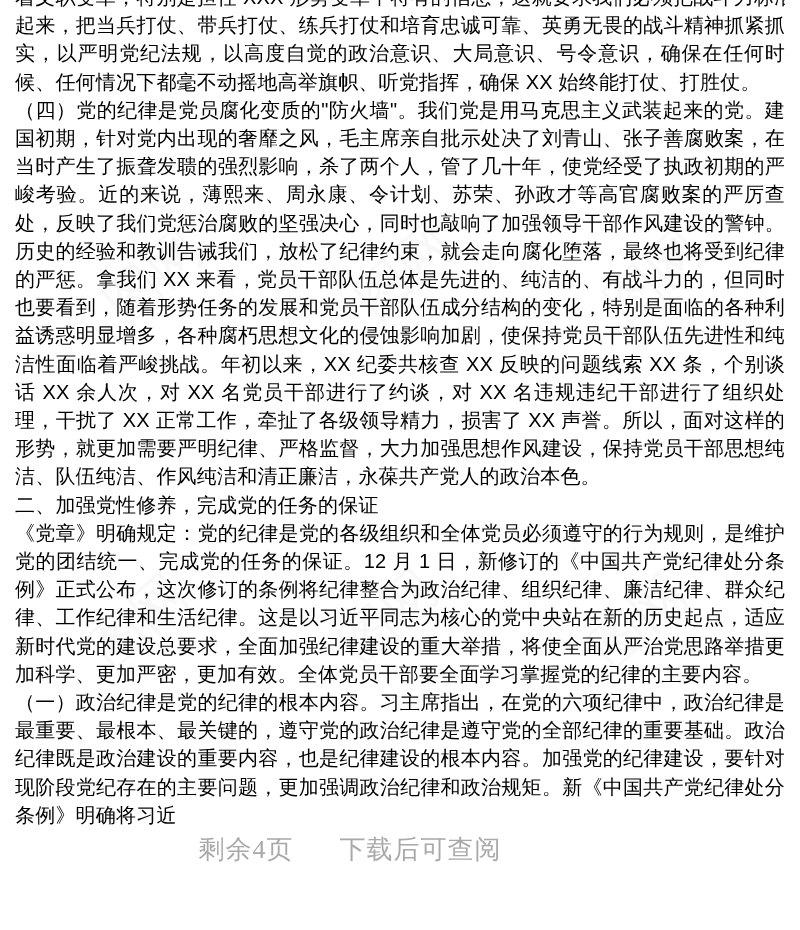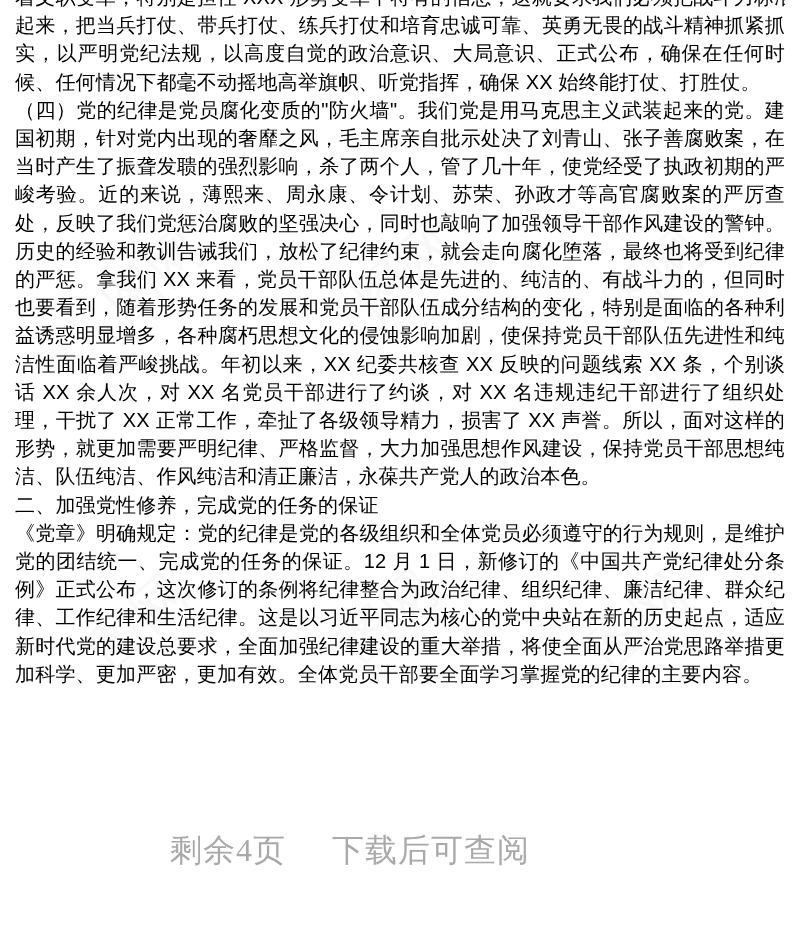--- a/index.html
+++ b/index.html
@@ -40,21 +40,21 @@
     white-space: nowrap;
     overflow: hidden;
   }
   .page-footer {
     position: absolute;
     top: 828px;
     left: 0;
     width: 700px;
     text-align: center;
     font-family: "Liberation Serif", serif;
-    font-size: 32px;
+    font-size: 26px;
     line-height: 44px;
     color: #a9a9a9;
     letter-spacing: 1px;
   }
   .page-footer .gap {
     display: inline-block;
     width: 46px;
   }
   .wm-layer {
     position: absolute;
@@ -83,23 +83,24 @@
       <span style="left: 100px; top: 240px;">图网</span>
       <span style="left: 350px; top: 235px;">图网</span>
       <span style="left: 600px; top: 240px;">图网</span>
       <span style="left: 85px; top: 585px;">图网</span>
       <span style="left: 335px; top: 580px;">图网</span>
       <span style="left: 585px; top: 585px;">图网</span>
     </div>
 
   <div class="doc-text">
     <p class="clipped">着文职变革，特别是担任 XXX 形势变革中特有的信息，这就要求我们必须把战斗力标准立</p>
-    <p>起来，把当兵打仗、带兵打仗、练兵打仗和培育忠诚可靠、英勇无畏的战斗精神抓紧抓实，以严明党纪法规，以高度自觉的政治意识、大局意识、正式公布，确保在任何时候、任何情况下都毫不动摇地高举旗帜、听党指挥，确保 XX 始终能打仗、打胜仗。</p>
+    <p>起来，把当兵打仗、带兵打仗、练兵打仗和培育忠诚可靠、英勇无畏的战斗精神抓紧抓实，以严明党纪法规，以高度自觉的政治意识、大局意识、号令意识，确保在任何时候、任何情况下都毫不动摇地高举旗帜、听党指挥，确保 XX 始终能打仗、打胜仗。</p>
     <p>（四）党的纪律是党员腐化变质的"防火墙"。我们党是用马克思主义武装起来的党。建国初期，针对党内出现的奢靡之风，毛主席亲自批示处决了刘青山、张子善腐败案，在当时产生了振聋发聩的强烈影响，杀了两个人，管了几十年，使党经受了执政初期的严峻考验。近的来说，薄熙来、周永康、令计划、苏荣、孙政才等高官腐败案的严厉查处，反映了我们党惩治腐败的坚强决心，同时也敲响了加强领导干部作风建设的警钟。历史的经验和教训告诫我们，放松了纪律约束，就会走向腐化堕落，最终也将受到纪律的严惩。拿我们 XX 来看，党员干部队伍总体是先进的、纯洁的、有战斗力的，但同时也要看到，随着形势任务的发展和党员干部队伍成分结构的变化，特别是面临的各种利益诱惑明显增多，各种腐朽思想文化的侵蚀影响加剧，使保持党员干部队伍先进性和纯洁性面临着严峻挑战。年初以来，XX 纪委共核查 XX 反映的问题线索 XX 条，个别谈话 XX 余人次，对 XX 名党员干部进行了约谈，对 XX 名违规违纪干部进行了组织处理，干扰了 XX 正常工作，牵扯了各级领导精力，损害了 XX 声誉。所以，面对这样的形势，就更加需要严明纪律、严格监督，大力加强思想作风建设，保持党员干部思想纯洁、队伍纯洁、作风纯洁和清正廉洁，永葆共产党人的政治本色。</p>
     <p>二、加强党性修养，完成党的任务的保证</p>
     <p>《党章》明确规定：党的纪律是党的各级组织和全体党员必须遵守的行为规则，是维护党的团结统一、完成党的任务的保证。12 月 1 日，新修订的《中国共产党纪律处分条例》正式公布，这次修订的条例将纪律整合为政治纪律、组织纪律、廉洁纪律、群众纪律、工作纪律和生活纪律。这是以习近平同志为核心的党中央站在新的历史起点，适应新时代党的建设总要求，全面加强纪律建设的重大举措，将使全面从严治党思路举措更加科学、更加严密，更加有效。全体党员干部要全面学习掌握党的纪律的主要内容。</p>
+    <p>（一）政治纪律是党的纪律的根本内容。习主席指出，在党的六项纪律中，政治纪律是最重要、最根本、最关键的，遵守党的政治纪律是遵守党的全部纪律的重要基础。政治纪律既是政治建设的重要内容，也是纪律建设的根本内容。加强党的纪律建设，要针对现阶段党纪存在的主要问题，更加强调政治纪律和政治规矩。新《中国共产党纪律处分条例》明确将习近</p>
   </div>
 
   <div class="page-footer">
     <span>剩余4页</span><span class="gap"></span><span>下载后可查阅</span>
   </div>
 
 </div>
 
 </body></html>

